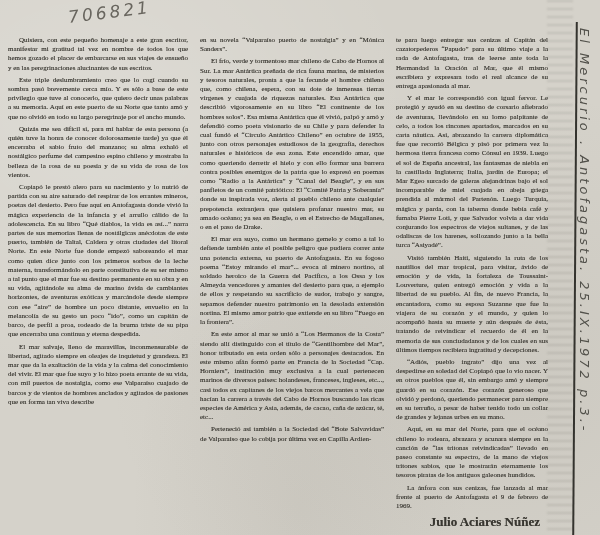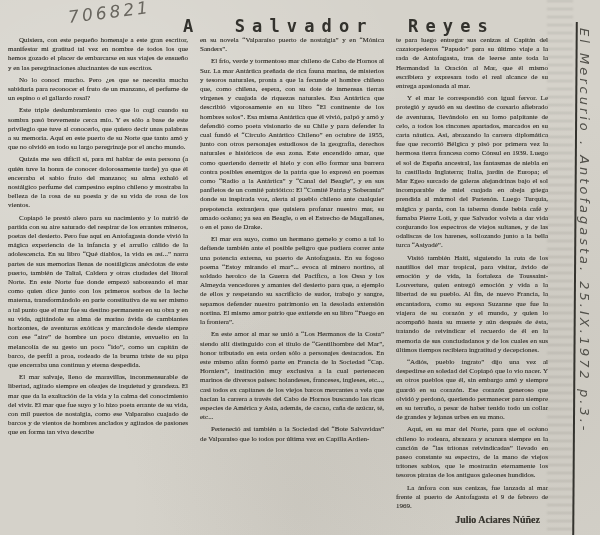--- a/index.html
+++ b/index.html
@@ -42,21 +42,21 @@
   .col p{
     margin:0 0 3px 0;
     font-size:7px;line-height:9.2px;
     text-align:justify;text-indent:11px;
     color:#3e3c36;
     text-shadow:0 0 .4px rgba(62,60,54,.65);
   }
   .col p.cont{text-indent:0;}
   .signature{
     font-family:"Liberation Serif",serif;
-    font-size:10px;font-weight:bold;color:#393731;
+    font-size:13px;font-weight:bold;color:#393731;
     text-align:right;padding-right:8px;margin-top:2px;
     text-shadow:0 0 .4px rgba(57,55,49,.65);
   }
   
   .bleed-strip{
     position:absolute;left:547px;top:0;width:26px;height:535px;
     background:repeating-linear-gradient(180deg,
       rgba(105,102,94,.25) 0 2px, rgba(105,102,94,0) 2px 8px);
     filter:blur(1.1px);opacity:.75;
   }
@@ -74,38 +74,36 @@
     white-space:nowrap;overflow:hidden;opacity:.9;
   }
 </style>
 </head>
 <body>
 
 <div class="page">
 
   <div class="catalog">706821</div>
 
-  <h1 class="title">A Salvador Reyes</h1>
 
   <div class="columns">
     <div class="col col-1">
         <p>Quisiera, con este pequeño homenaje a este gran escritor, manifestar mi gratitud tal vez en nombre de todos los que hemos gozado el placer de embarcarse en sus viajes de ensueño y en las peregrinaciones alucinantes de sus escritos.</p>
-        <p>No lo conocí mucho. Pero ¿es que se necesita mucha sabiduría para reconocer el fruto de un manzano, el perfume de un espino o el gallardo rosal?</p>
         <p>Este triple deslumbramiento creo que lo cogí cuando su sombra pasó brevemente cerca mío. Y es sólo a base de este privilegio que tuve al conocerlo, que quiero decir unas palabras a su memoria. Aquí en este puerto de su Norte que tanto amó y que no olvidó en todo su largo peregrinaje por el ancho mundo.</p>
         <p>Quizás me sea difícil sí, para mí hablar de esta persona (a quién tuve la honra de conocer dolorosamente tarde) ya que él encerraba el sabio fruto del manzano; su alma exhaló el nostálgico perfume del campesino espino chileno y mostraba la belleza de la rosa de su poesía y de su vida de rosa de los vientos.</p>
         <p>Copiapó le prestó alero para su nacimiento y lo nutrió de partida con su aire saturado del respirar de los errantes mineros, poetas del desierto. Pero fue aquí en Antofagasta donde vivió la mágica experiencia de la infancia y el arrullo cálido de la adolescencia. En su libro “Qué diablos, la vida es así...” narra partes de sus memorias llenas de nostálgicas anécdotas de este puerto, también de Taltal, Caldera y otras ciudades del litoral Norte. En este Norte fue donde empezó saboreando el mar como quien dice junto con los primeros sorbos de la leche materna, transformándolo en parte constitutiva de su ser mismo a tal punto que el mar fue su destino permanente en su obra y en su vida, agitándole su alma de marino ávida de cambiantes horizontes, de aventuras exóticas y marcándole desde siempre con ese “aire” de hombre un poco distante, envuelto en la melancolía de su gesto un poco “ido”, como un capitán de barco, de perfil a proa, rodeado de la bruma triste de su pipa que encerraba una continua y eterna despedida.</p>
         <p>El mar salvaje, lleno de maravillas, inconmensurable de libertad, agitado siempre en oleajes de inquietud y grandeza. El mar que da la exaltación de la vida y la calma del conocimiento del vivir. El mar que fue suyo y lo hizo poeta errante de su vida, con mil puertos de nostalgia, como ese Valparaíso cuajado de barcos y de vientos de hombres anclados y agitados de pasiones que en forma tan viva describe</p>
       </div>
 
     <div class="col col-2">
         <p class="cont">en su novela “Valparaíso puerto de nostalgia” y en “Mónica Sanders”.</p>
         <p>El frío, verde y tormentoso mar chileno de Cabo de Hornos al Sur. La mar Antártica preñada de rica fauna marina, de misterios y tesoros naturales, pronta a que la fecunde el hombre chileno que, como chilena, espera, con su dote de inmensas tierras vírgenes y cuajada de riquezas naturales. Esa Antártica que describió vigorosamente en su libro “El continente de los hombres solos”. Esa misma Antártica que él vivió, palpó y amó y defendió como poeta visionario de su Chile y para defender la cual fundó el “Círculo Antártico Chileno” en octubre de 1955, junto con otros personajes estudiosos de la geografía, derechos naturales e históricos de esa zona. Este encendido amar, que como queriendo derretir el hielo y con ello formar una barrera contra posibles enemigos de la patria que lo expresó en poemas como “Radio a la Antártica” y “Canal del Beagle”, y en sus panfletos de un comité patriótico: El “Comité Patria y Soberanía” donde su inspirada voz, alerta al pueblo chileno ante cualquier prepotencia extranjera que quisiera profanar nuestro mar, su amado océano; ya sea en Beagle, o en el Estrecho de Magallanes, o en el paso de Drake.</p>
         <p>El mar era suyo, como un hermano gemelo y como a tal lo defiende también ante el posible peligro que pudiera correr ante una potencia externa, su puerto de Antofagasta. En su fogoso poema “Estoy mirando el mar”... evoca al minero nortino, al soldado heroico de la Guerra del Pacífico, a los Ossa y los Almeyda vencedores y amantes del desierto para que, a ejemplo de ellos y respetando su sacrificio de sudor, trabajo y sangre, sepamos defender nuestro patrimonio en la desolada extensión nortina. El mismo amor patrio que extiende en su libro “Fuego en la frontera”.</p>
         <p>En este amor al mar se unió a “Los Hermanos de la Costa” siendo allí distinguido con el título de “Gentilhombre del Mar”, honor tributado en esta orden sólo a personajes destacados. En este mismo afán formó parte en Francia de la Sociedad “Cap. Horniers”, institución muy exclusiva a la cual pertenecen marinos de diversos países: holandeses, franceses, ingleses, etc..., casi todos ex capitanes de los viejos barcos mercantes a vela que hacían la carrera a través del Cabo de Hornos buscando las ricas especies de América y Asia, además, de cacao, caña de azúcar, té, etc...</p>
-        <p>Perteneció así también a la Sociedad del “Bote Salvavidas” de Valparaíso que lo todos por última vez en Capilla Ardien-</p>
+        <p>Perteneció así también a la Sociedad del “Bote Salvavidas” de Valparaíso que lo cobija por última vez en Capilla Ardien-</p>
       </div>
 
     <div class="col col-3">
 
     <p class="cont">te para luego entregar sus cenizas al Capitán del cazatorpederos “Papudo” para su último viaje a la rada de Antofagasta, tras de leerse ante toda la Hermandad la Oración al Mar, que él mismo escribiera y expresara todo el real alcance de su entrega apasionada al mar.</p>
         <p>Y el mar le correspondió con igual fervor. Le protegió y ayudó en su destino de corsario afiebrado de aventuras, llevándolo en su lomo palpitante de celo, a todos los rincones apartados, marcados en su carta náutica. Así, abrazando la carrera diplomática fue que recorrió Bélgica y pisó por primera vez la hermosa tierra francesa como Cónsul en 1939. Luego el sol de España ancestral, las fantasmas de niebla en la castillada Inglaterra; Italia, jardín de Europa; el Mar Egeo surcado de galeras alejandrinas bajo el sol incomparable de miel cuajada en abeja griega prendida al mármol del Partenón. Luego Turquía, mágica y parda, con la taberna donde bebía café y fumaba Pierre Loti, y que Salvador volvía a dar vida conjurando los espectros de viejos sultanes, y de las odaliscas de los harenes, sollozando junto a la bella turca “Asiyadé”.</p>
         <p>Visitó también Haití, siguiendo la ruta de los nautilios del mar tropical, para visitar, ávido de emoción y de vida, la fortaleza de Toussaint-Louverture, quien entregó emoción y vida a la libertad de su pueblo. Al fin, de nuevo Francia, la encantadora, como su esposa Suzanne que fue la viajera de su corazón y el mundo, y quien lo acompañó hasta su muerte y aún después de ésta, tratando de reivindicar el recuerdo de él en la memoria de sus conciudadanos y de los cuales en sus últimos tiempos recibiera ingratitud y decepciones.</p>
         <p>“Adiós, pueblo ingrato” dijo una vez al despedirse en soledad del Copiapó que lo vio nacer. Y en otros pueblos que él, sin embargo amó y siempre guardó en su corazón. Ese corazón generoso que olvidó y perdonó, queriendo permanecer para siempre en su terruño, a pesar de haber tenido todo un collar de grandes y lejanas urbes en su mano.</p>
         <p>Aquí, en su mar del Norte, para que el océano chileno lo rodeara, abrazara y acunara siempre en la canción de “las tritonas reivindicadas” llevado en paseo constante su espectro, de la mano de viejos tritones sabios, que le mostrarán eternamente los tesoros piratas de los antiguos galeones hundidos.</p>
         <p>La ánfora con sus cenizas, fue lanzada al mar frente al puerto de Antofagasta el 9 de febrero de 1969.</p>

